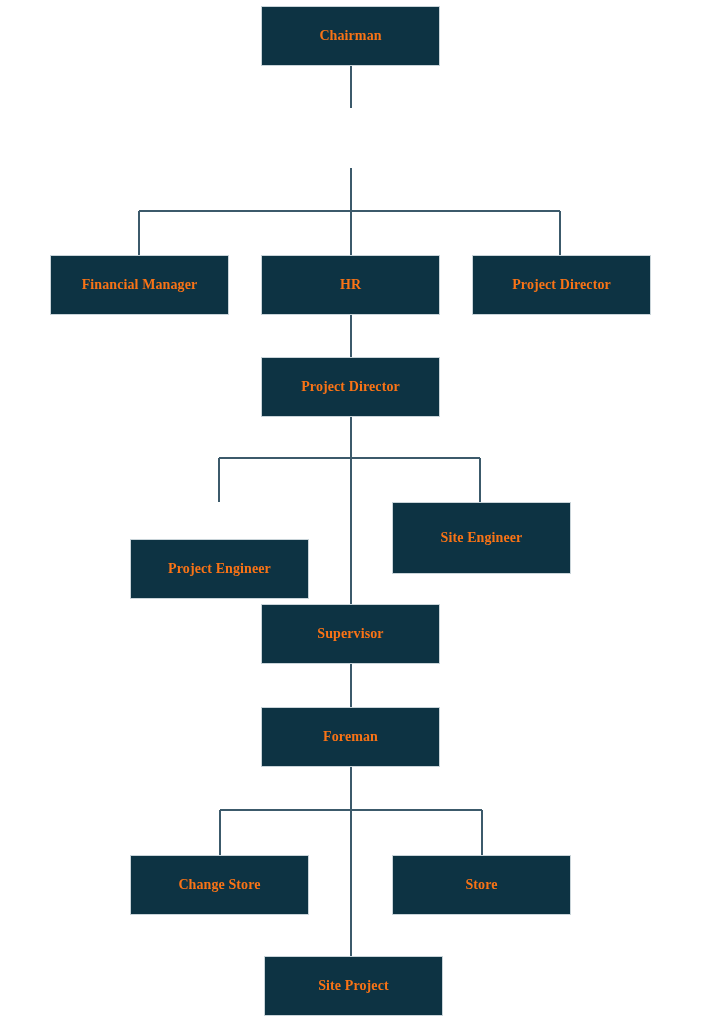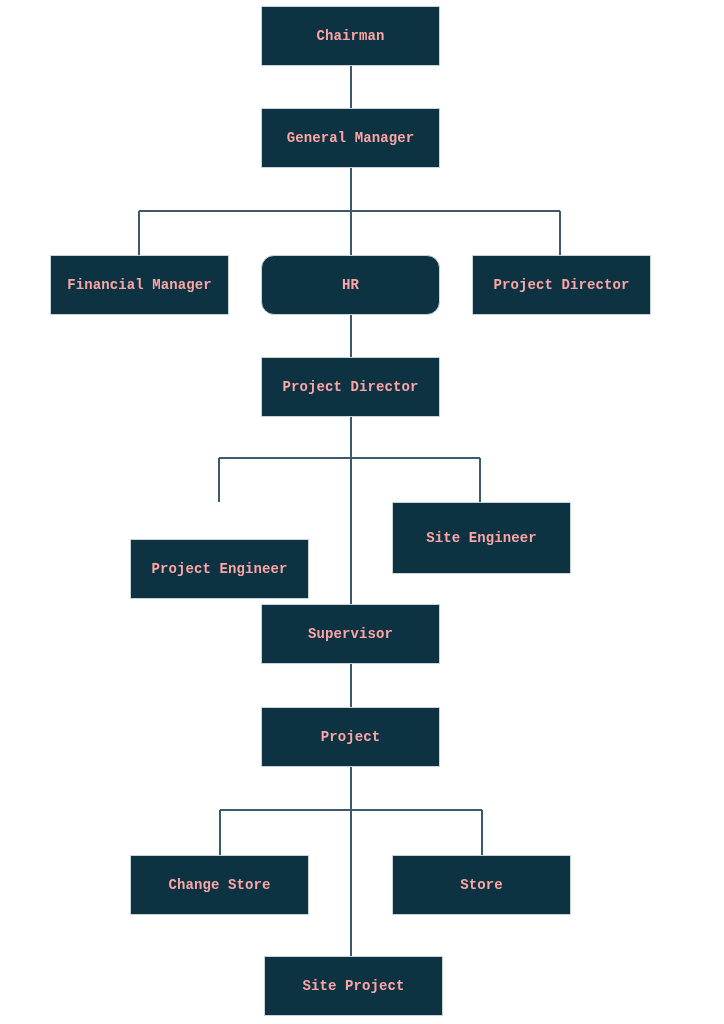--- a/index.html
+++ b/index.html
@@ -37,22 +37,22 @@
     position: absolute;
     box-sizing: border-box;
     background: #0d3343;
     border: 1px solid #c9d4d9;
     display: flex;
     align-items: center;
     justify-content: center;
     text-align: center;
   }
   .org-node-label {
-    color: #fca5a5;
-    font-family: Liberation Mono, monospace;
+    color: #f97316;
+    font-family: Liberation Serif, serif;
     font-size: 14px;
     font-weight: bold;
     line-height: 1.2;
     letter-spacing: 0.1px;
     white-space: nowrap;
   }
 </style>
 </head>
 <body>
 
@@ -76,46 +76,43 @@
       <line x1="219" y1="458" x2="219" y2="502" stroke="#3c5a6b" stroke-width="1.5" shape-rendering="crispEdges"></line>
       <line x1="480" y1="458" x2="480" y2="502" stroke="#3c5a6b" stroke-width="1.5" shape-rendering="crispEdges"></line>
       <line x1="220" y1="810" x2="220" y2="855" stroke="#3c5a6b" stroke-width="1.5" shape-rendering="crispEdges"></line>
       <line x1="482" y1="810" x2="482" y2="855" stroke="#3c5a6b" stroke-width="1.5" shape-rendering="crispEdges"></line>
     </svg>
 
   <div id="node-layer">
       <div class="org-node" style="left: 261px; top: 6px; width: 179px; height: 60px;">
         <span class="org-node-label">Chairman</span>
       </div>
-      <div class="org-node" style="left: 261px; top: 108px; width: 179px; height: 60px;">
-        <span class="org-node-label">General Manager</span>
-      </div>
       <div class="org-node" style="left: 50px; top: 255px; width: 179px; height: 60px;">
         <span class="org-node-label">Financial Manager</span>
       </div>
-      <div class="org-node" style="left: 261px; top: 255px; width: 179px; height: 60px; border-radius: 13px;">
+      <div class="org-node" style="left: 261px; top: 255px; width: 179px; height: 60px;">
         <span class="org-node-label">HR</span>
       </div>
       <div class="org-node" style="left: 472px; top: 255px; width: 179px; height: 60px;">
         <span class="org-node-label">Project Director</span>
       </div>
       <div class="org-node" style="left: 261px; top: 357px; width: 179px; height: 60px;">
         <span class="org-node-label">Project Director</span>
       </div>
       <div class="org-node" style="left: 130px; top: 502px; width: 179px; height: 60px; margin-top: 37px;">
         <span class="org-node-label">Project Engineer</span>
       </div>
       <div class="org-node" style="left: 392px; top: 502px; width: 179px; height: 72px;">
         <span class="org-node-label">Site Engineer</span>
       </div>
       <div class="org-node" style="left: 261px; top: 604px; width: 179px; height: 60px;">
         <span class="org-node-label">Supervisor</span>
       </div>
       <div class="org-node" style="left: 261px; top: 707px; width: 179px; height: 60px;">
-        <span class="org-node-label">Project</span>
+        <span class="org-node-label">Foreman</span>
       </div>
       <div class="org-node" style="left: 130px; top: 855px; width: 179px; height: 60px;">
         <span class="org-node-label">Change Store</span>
       </div>
       <div class="org-node" style="left: 392px; top: 855px; width: 179px; height: 60px; text-align: right;">
         <span class="org-node-label">Store</span>
       </div>
       <div class="org-node" style="left: 264px; top: 956px; width: 179px; height: 60px;">
         <span class="org-node-label">Site Project</span>
       </div>

